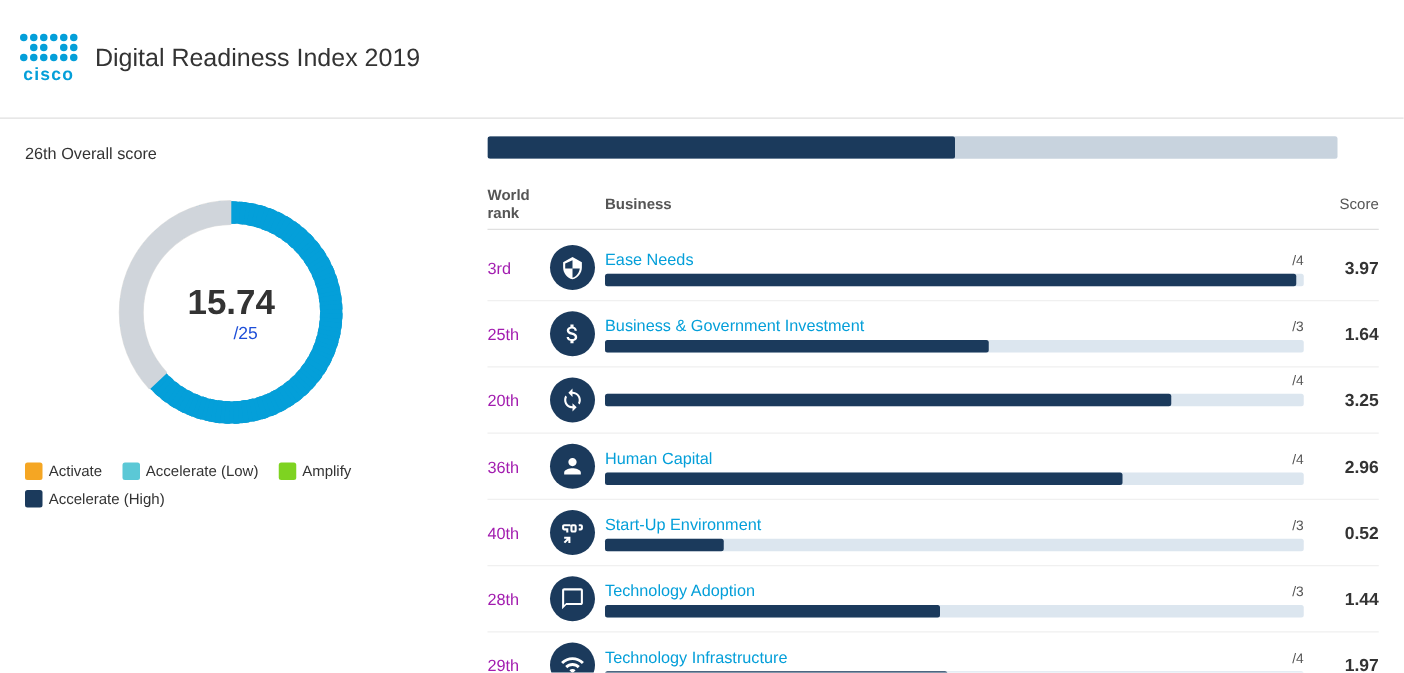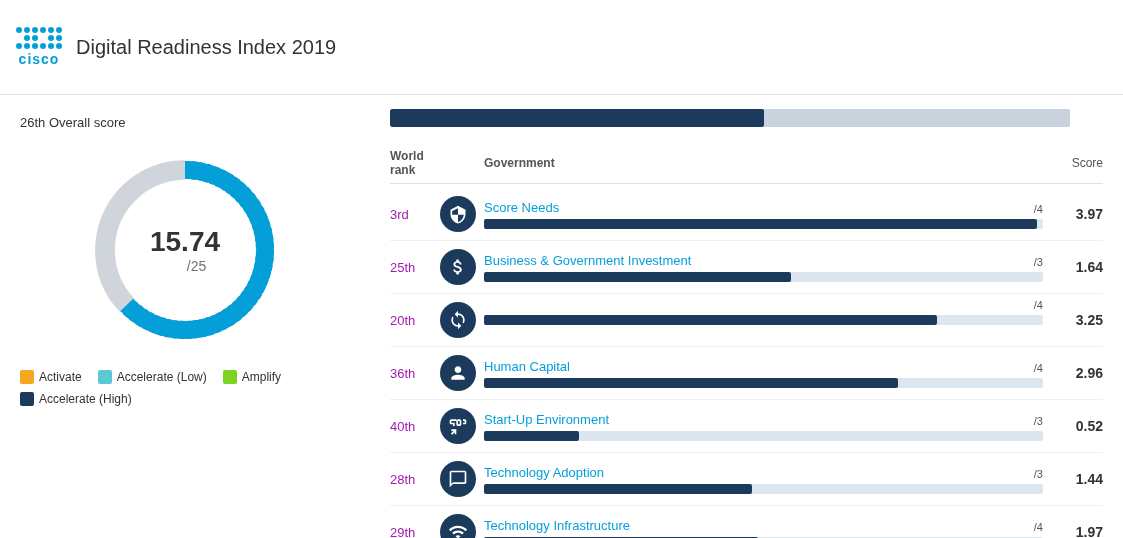--- a/index.html
+++ b/index.html
@@ -20,21 +20,21 @@
     .left-panel { width: 370px; min-width: 370px; padding: 20px 20px; display: flex; flex-direction: column; }
     .country-name { font-size: 22px; color: #333; font-weight: 500; margin-bottom: 4px; }
     .overall-score-label { font-size: 13px; color: #049fd9; margin-bottom: 20px; }
     .overall-score-label span { color: #333; }
 
     
     .donut-container { display: flex; justify-content: center; align-items: center; margin-bottom: 20px; position: relative; }
     .donut-svg { width: 200px; height: 200px; }
     .donut-center { position: absolute; text-align: center; }
     .donut-value { font-size: 28px; font-weight: 600; color: #333; display: block; }
-    .donut-max { font-size: 14px; color: #737373; margin-left: 23px; }
+    .donut-max { font-size: 14px; color: #1d4ed8; margin-left: 23px; }
 
     
     .legend { display: flex; flex-wrap: wrap; gap: 8px 16px; font-size: 12px; }
     .legend-item { display: flex; align-items: center; gap: 5px; }
     .legend-color { width: 14px; height: 14px; border-radius: 2px; }
 
     
     .right-panel { flex: 1; padding: 10px 20px; overflow-y: auto; }
 
     
@@ -143,37 +143,37 @@
       <div class="quartile-bar-outer">
         <div class="quartile-bar-inner"></div>
       </div>
     </div>
 
     <div class="table-header">
       <div class="col-rank">
         <span>World rank</span>
       </div>
       <div class="col-component">
-        <span>Government</span>
+        <span>Business</span>
       </div>
       <div class="col-score">
         <span>Score</span>
       </div>
     </div>
 
     <div id="rows-container">
         <div class="row">
     <div class="row-rank">3rd</div>
     <div class="row-icon">
             <svg viewBox="0 0 24 24" fill="white">
               <path d="M12 2L3 7v5c0 5.25 3.75 10.15 9 11.35C17.25 22.15 21 17.25 21 12V7L12 2zm0 10.99h7c-.53 4.12-3.28 7.79-7 8.94V13H5V8.26l7-3.11v7.84z"></path>
             </svg>
           </div>
     <div class="row-content">
-      <div class="row-label">Score Needs</div>
+      <div class="row-label">Ease Needs</div>
       <div class="bar-container">
         <span class="bar-max-label">/4</span>
         <div class="bar-fill" style="width:99%;"></div>
       </div>
     </div>
     <div class="row-score">3.97</div>
   </div>
         <div class="row">
     <div class="row-rank">25th</div>
     <div class="row-icon">

